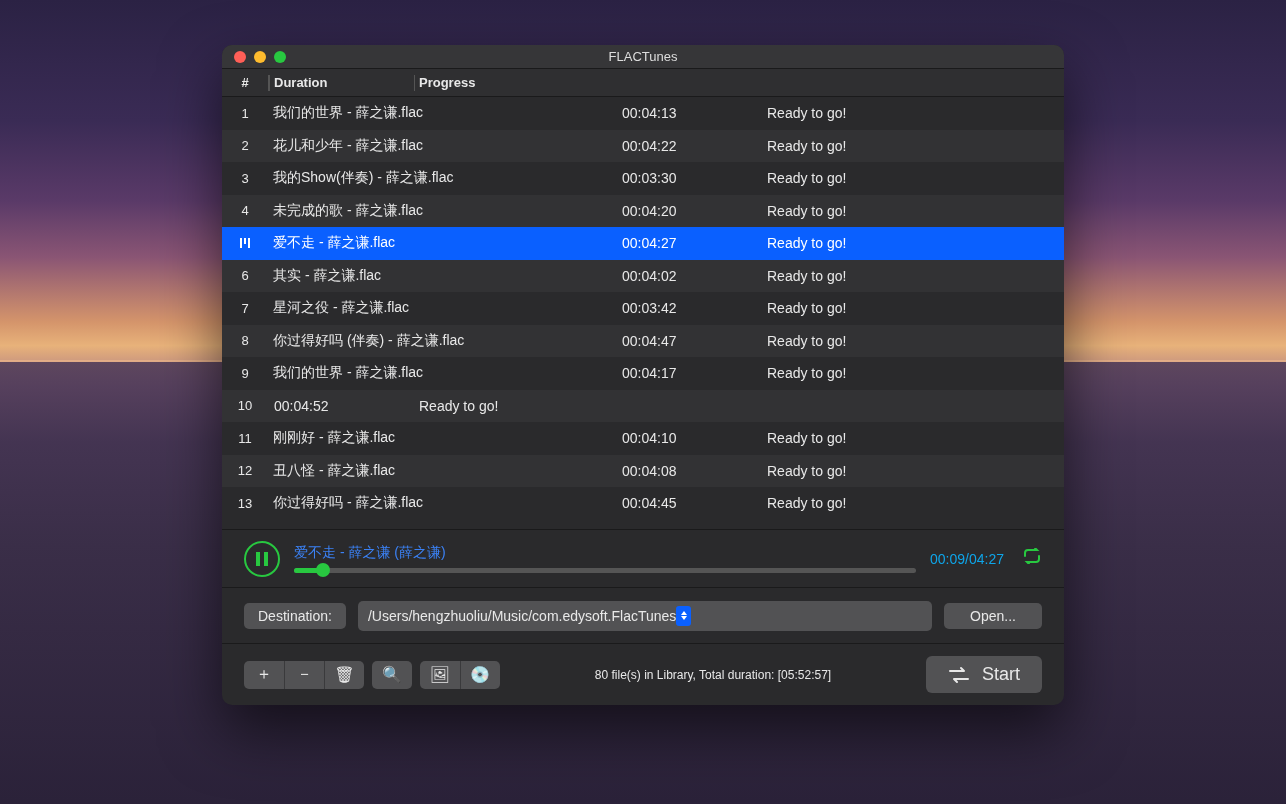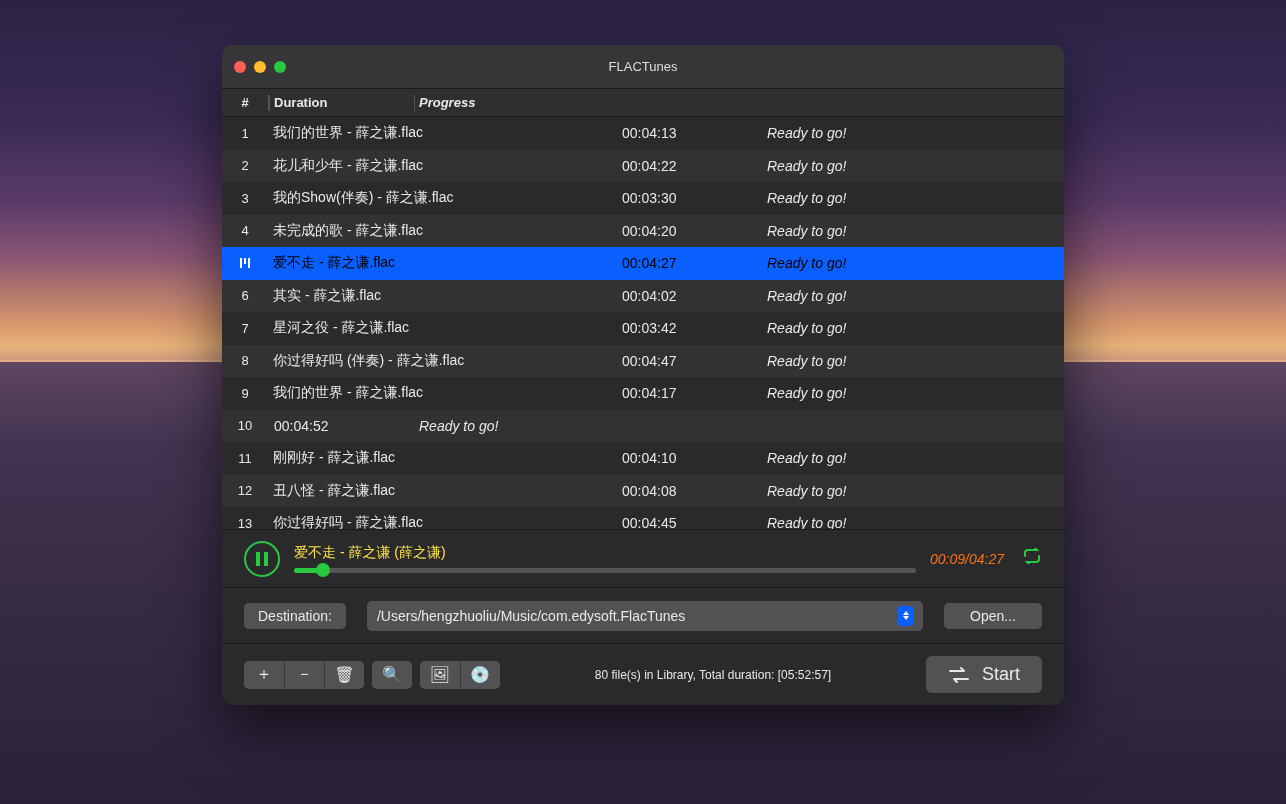--- a/index.html
+++ b/index.html
@@ -18,89 +18,88 @@
   background: linear-gradient(to bottom, #4a3858 0%, #3a2e48 40%, #2a2138 100%);
   opacity: 0.85; }
 
 .window {
   position: absolute; left: 222px; top: 45px; width: 842px; height: 660px;
   background: #2a2a2c; border-radius: 10px;
   box-shadow: 0 25px 60px rgba(0,0,0,0.6);
   display: flex; flex-direction: column; overflow: hidden;
 }
 .titlebar {
-  height: 44px; background: #363638;
+  height: 24px; background: #363638;
   display: flex; align-items: center; position: relative;
   border-bottom: 1px solid #1a1a1b;
 }
 .traffic-lights { position: absolute; left: 12px; display: flex; gap: 8px; }
 .tl { width: 12px; height: 12px; border-radius: 50%; }
 .tl.red { background: #ff5f57; }
 .tl.yellow { background: #febc2e; }
 .tl.green { background: #28c840; }
 .titlebar-title { margin: 0 auto; color: #ddd; font-size: 13px; font-weight: 500; }
 
 .table-header {
   height: 28px; background: #2f2f31;
   display: flex; align-items: center;
   border-bottom: 1px solid #1a1a1b;
   font-size: 13px; color: #e8e8e8; font-weight: 600;
 }
 .col-num { width: 46px; text-align: center; }
 .col-name { width: 348px; padding-left: 4px; }
 .col-dur { width: 144px; padding-left: 4px; }
-.col-prog { flex: 1; padding-left: 4px; font-style: italic; }
+.col-prog { flex: 1; padding-left: 4px; }
 .divider { width: 1px; height: 16px; background: #555; }
 
 .table-body { flex: 1; overflow-y: hidden; }
 .row {
   height: 32.5px; display: flex; align-items: center;
   font-size: 14px; color: #e8e8e8;
 }
 .row.even { background: #2a2a2c; }
 .row.odd { background: #323234; }
-.row.selected { background: #0a60ff; color: #000000; }
+.row.selected { background: #0a60ff; color: #ffffff; }
 .row .col-num { font-size: 13px; }
 .playing-icon { display: inline-flex; gap: 2px; justify-content: center; width: 100%; }
 .playing-icon span { width: 2px; background: #fff; display: inline-block; }
 .playing-icon span:nth-child(1){height:10px}
 .playing-icon span:nth-child(2){height:6px}
 .playing-icon span:nth-child(3){height:10px}
 
 .player {
   height: 58px; background: #2a2a2c; border-top: 1px solid #1a1a1b;
   display: flex; align-items: center; padding: 0 18px 0 22px; gap: 14px;
 }
 .play-btn {
   width: 36px; height: 36px; border: 2px solid #28c840; border-radius: 50%;
   display: flex; align-items: center; justify-content: center; cursor: pointer;
 }
 .pause-bars { display: flex; gap: 4px; }
 .pause-bars span { width: 4px; height: 14px; background: #28c840; }
 .track-info { flex: 1; }
-.track-title { color: #fde047; font-size: 14px; margin-bottom: 6px; }
+.track-title { color: #3b82f6; font-size: 14px; margin-bottom: 6px; }
 .seek { height: 5px; background: #555; border-radius: 3px; position: relative; width: 100%; }
 .seek-fill { position: absolute; left: 0; top: 0; bottom: 0; background: #28c840; border-radius: 3px; width: 4%; }
 .seek-thumb { position: absolute; width: 14px; height: 14px; background: #28c840;
   border-radius: 50%; top: -5px; left: 3.5%; }
-.time-display { color: #f97316; font-size: 14px; white-space: nowrap; font-style: italic; }
+.time-display { color: #0ea5e9; font-size: 14px; white-space: nowrap; }
 .loop-btn { color: #28c840; font-size: 18px; cursor: pointer; padding: 4px; }
 
 .dest-row {
-  height: 56px; display: flex; align-items: center; gap: 21px;
+  height: 56px; display: flex; align-items: center; gap: 12px;
   padding: 0 22px; border-top: 1px solid #1a1a1b;
 }
 .dest-label {
   background: #525254; color: #e8e8e8; font-size: 14px;
   padding: 5px 14px; border-radius: 5px;
 }
 .dest-path {
   flex: 1; background: #525254; color: #e8e8e8; font-size: 14px;
   padding: 5px 10px; border-radius: 5px; display: flex; align-items: center;
-  justify-content: space-between;
 }
 .stepper { width: 15px; height: 20px; background: #0a60ff; border-radius: 3px;
   display: flex; flex-direction: column; justify-content: center; align-items: center; gap: 1px; }
 .stepper::before, .stepper::after { content: ""; width: 0; height: 0;
   border-left: 3px solid transparent; border-right: 3px solid transparent; }
 .stepper::before { border-bottom: 4px solid #fff; }
 .stepper::after { border-top: 4px solid #fff; }
 .open-btn {
   background: #525254; color: #e8e8e8; font-size: 14px;
   padding: 5px 26px; border-radius: 5px; cursor: pointer;

